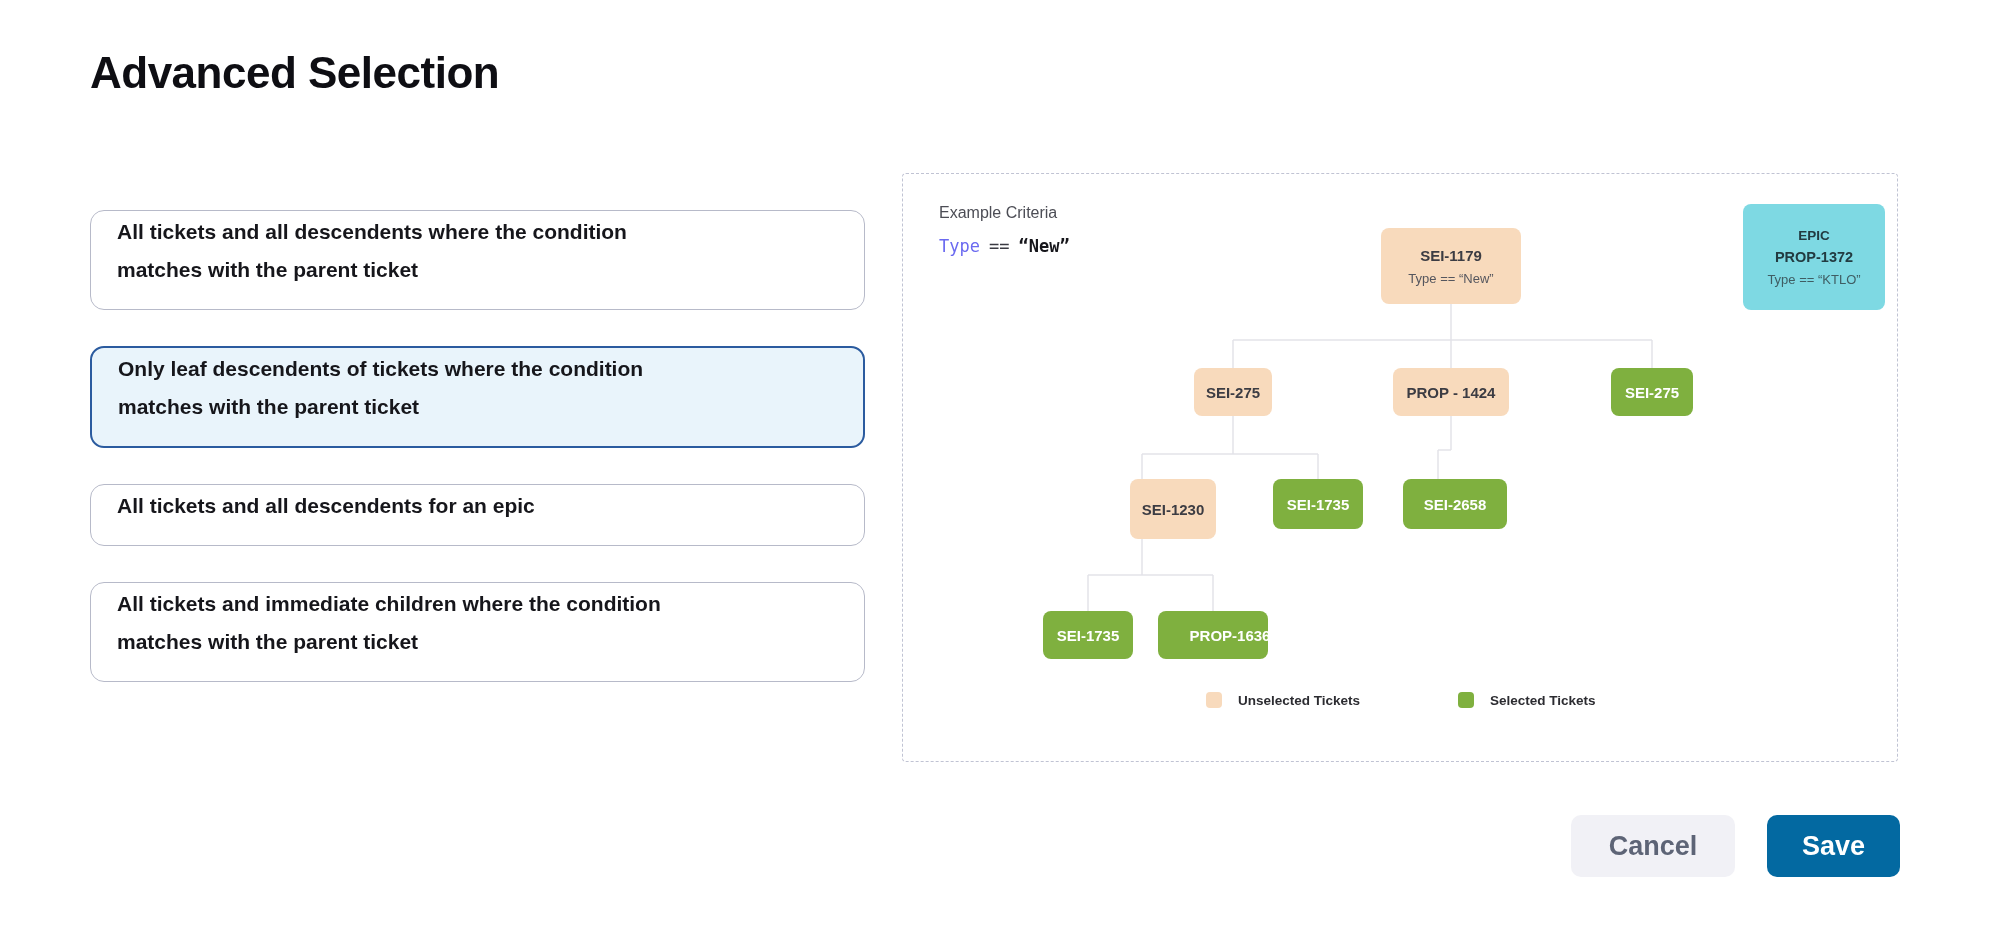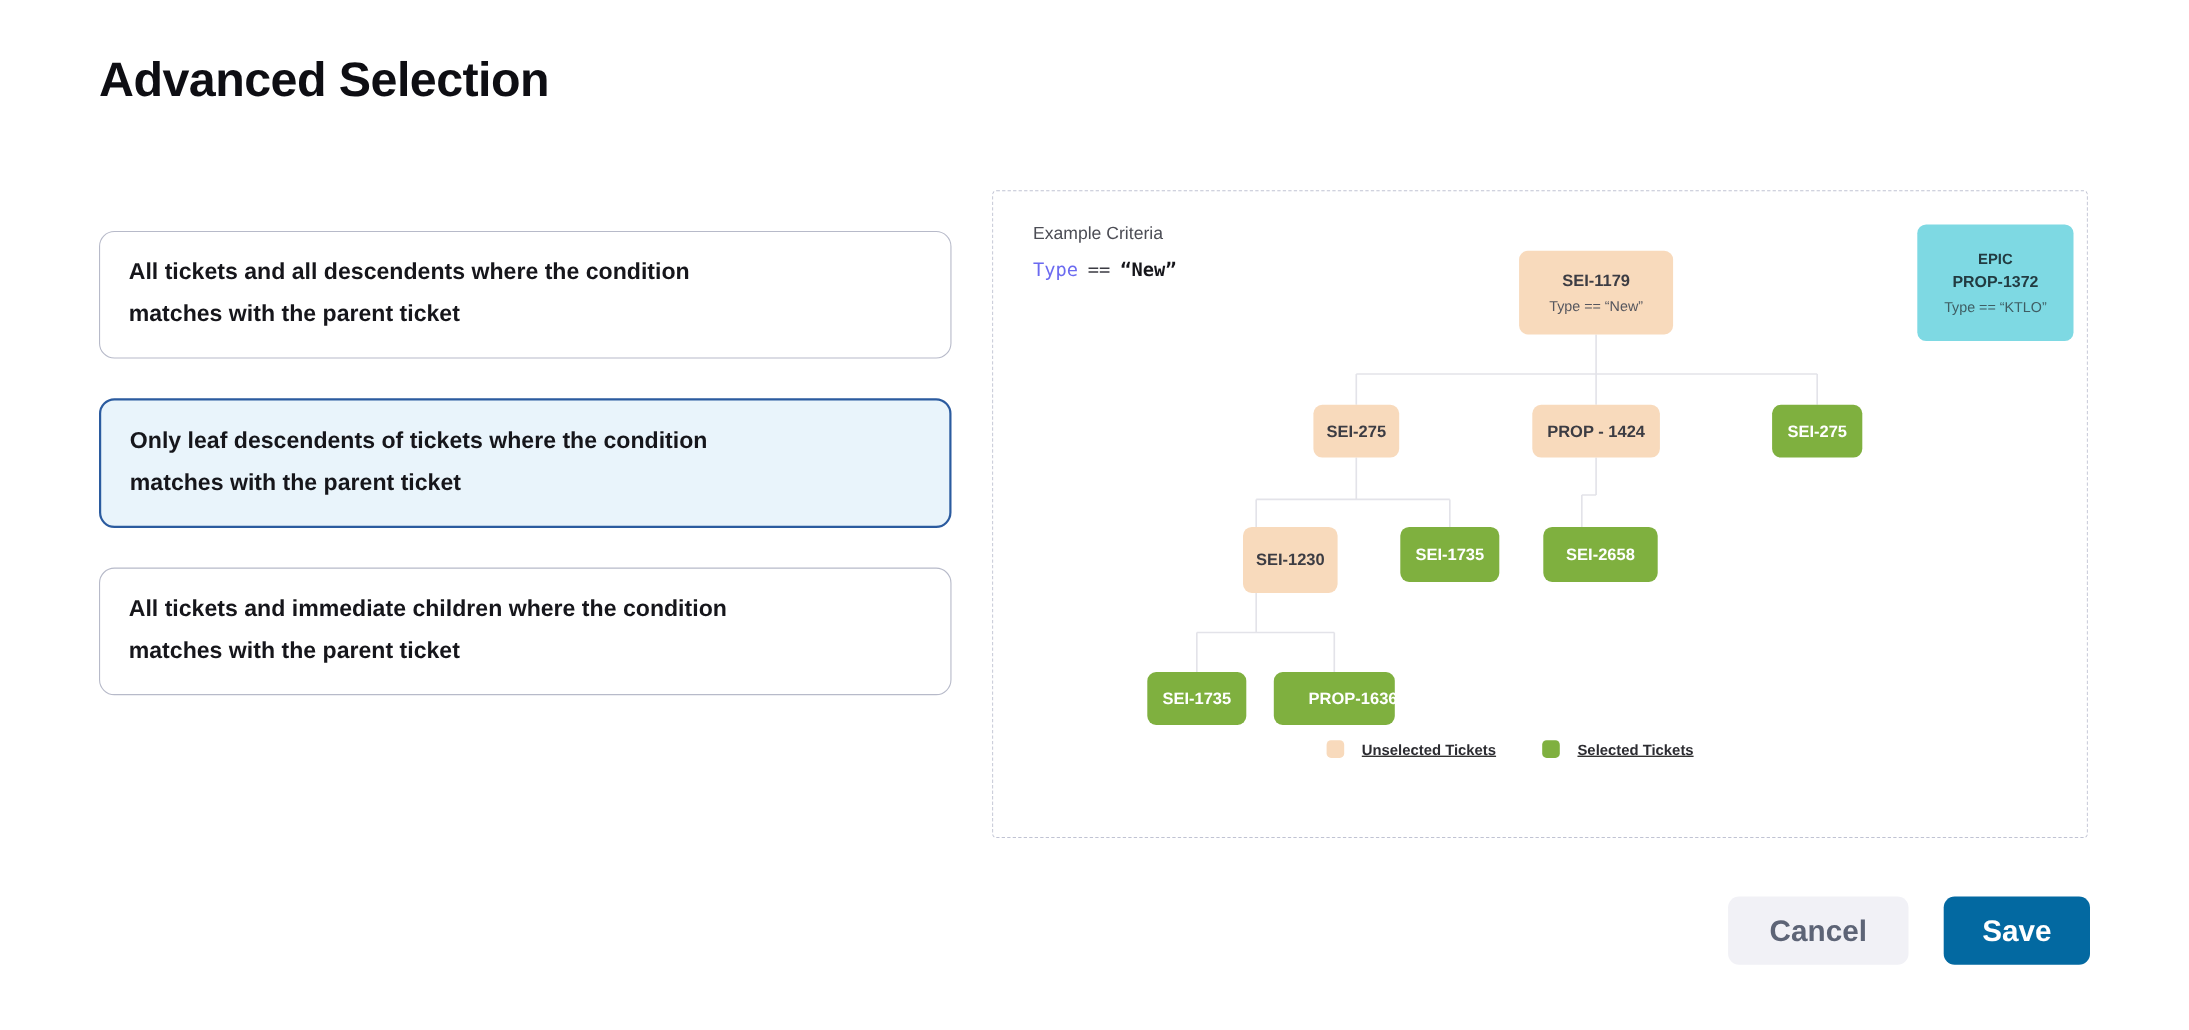--- a/index.html
+++ b/index.html
@@ -5,21 +5,21 @@
   * { margin:0; padding:0; box-sizing:border-box; }
   html,body { width:1990px; height:936px; background:#ffffff;
     font-family:"Liberation Sans", sans-serif; position:relative; overflow:hidden; }
 
   .page-title { position:absolute; left:90px; top:46px; font-size:44px; line-height:54px;
     font-weight:700; color:#0e0e13; letter-spacing:-0.5px; }
 
   .options { position:absolute; left:90px; top:210px; width:775px;
     display:flex; flex-direction:column; gap:36px; }
   .option-card { background:#ffffff; border:1.5px solid #b7bac9; border-radius:14px;
-    padding:18px 26px 20px 26px; font-size:21px; line-height:38px; font-weight:600;
+    padding:2px 26px 20px 26px; font-size:21px; line-height:38px; font-weight:600;
     color:#16161b; white-space:pre-line; cursor:pointer; }
   .option-card.selected { background:#e9f4fb; border:2px solid #2b5b9f; }
 
   .example-panel { position:absolute; left:902px; top:173px; width:996px; height:589px;
     border:1.5px dashed #c0c3d3; border-radius:4px; }
   .example-heading { position:absolute; left:36px; top:30px; font-size:16px; color:#4c4d55;text-align:center; }
   .criteria-line { position:absolute; left:36px; top:62px;
     font-family:"DejaVu Sans Mono", monospace; font-size:17px; }
   .crit-field { color:#6b6af0; }
   .crit-op { color:#3a3a42; margin:0 9px; }
@@ -33,40 +33,41 @@
   .node .lbl  { font-size:15px; font-weight:700; }
   .node .lbl2 { font-size:14.5px; font-weight:700; margin-top:6px; }
   .node .sub  { font-size:13px; font-weight:400; margin-top:7px; }
   .node.unselected { background:#f8dabc; color:#3c3c43; }
   .node.unselected .sub { color:#55565e; }
   .node.selected { background:#7fb03f; color:#ffffff; }
   .node.epic { background:#7ed9e3; color:#223b41;text-align:center; }
   .node.epic .lbl { font-size:13.5px; }
   .node.epic .sub { color:#3f5d63; }
 
-  .legend { position:absolute; left:303px; top:499px; display:flex; gap:42px;text-decoration:underline; }
+  .legend { position:absolute; left:303px; top:518px; display:flex; gap:98px; }
   .legend-item { display:flex; align-items:center; gap:16px; }
   .legend-swatch { width:16px; height:16px; border-radius:4px; }
   .legend-label { font-size:13.5px; font-weight:700; color:#2c2c31; }
 
   .footer-btn { position:absolute; top:815px; height:62px; border:none; border-radius:10px;
     font-family:"Liberation Sans", sans-serif; font-size:27px; font-weight:700; cursor:pointer; }
   .btn-cancel { left:1571px; width:164px; background:#f1f1f6; color:#5d6476; }
   .btn-save   { left:1767px; width:133px; background:#0369a1; color:#ffffff; }
 </style>
 </head>
 <body>
 
 <h1 class="page-title">Advanced Selection</h1>
 
 <div class="options">
   <div class="option-card">All tickets and all descendents where the condition
 matches with the parent ticket</div>
   <div class="option-card selected">Only leaf descendents of tickets where the condition
 matches with the parent ticket</div>
+  <div class="option-card">All tickets and all descendents for an epic</div>
   <div class="option-card">All tickets and immediate children where the condition
 matches with the parent ticket</div>
 </div>
 
 <div class="example-panel">
   <div class="example-heading">Example Criteria</div>
   <div class="criteria-line">
     <span class="crit-field">Type</span><span class="crit-op">==</span><span class="crit-val">“New”</span>
   </div>
 

